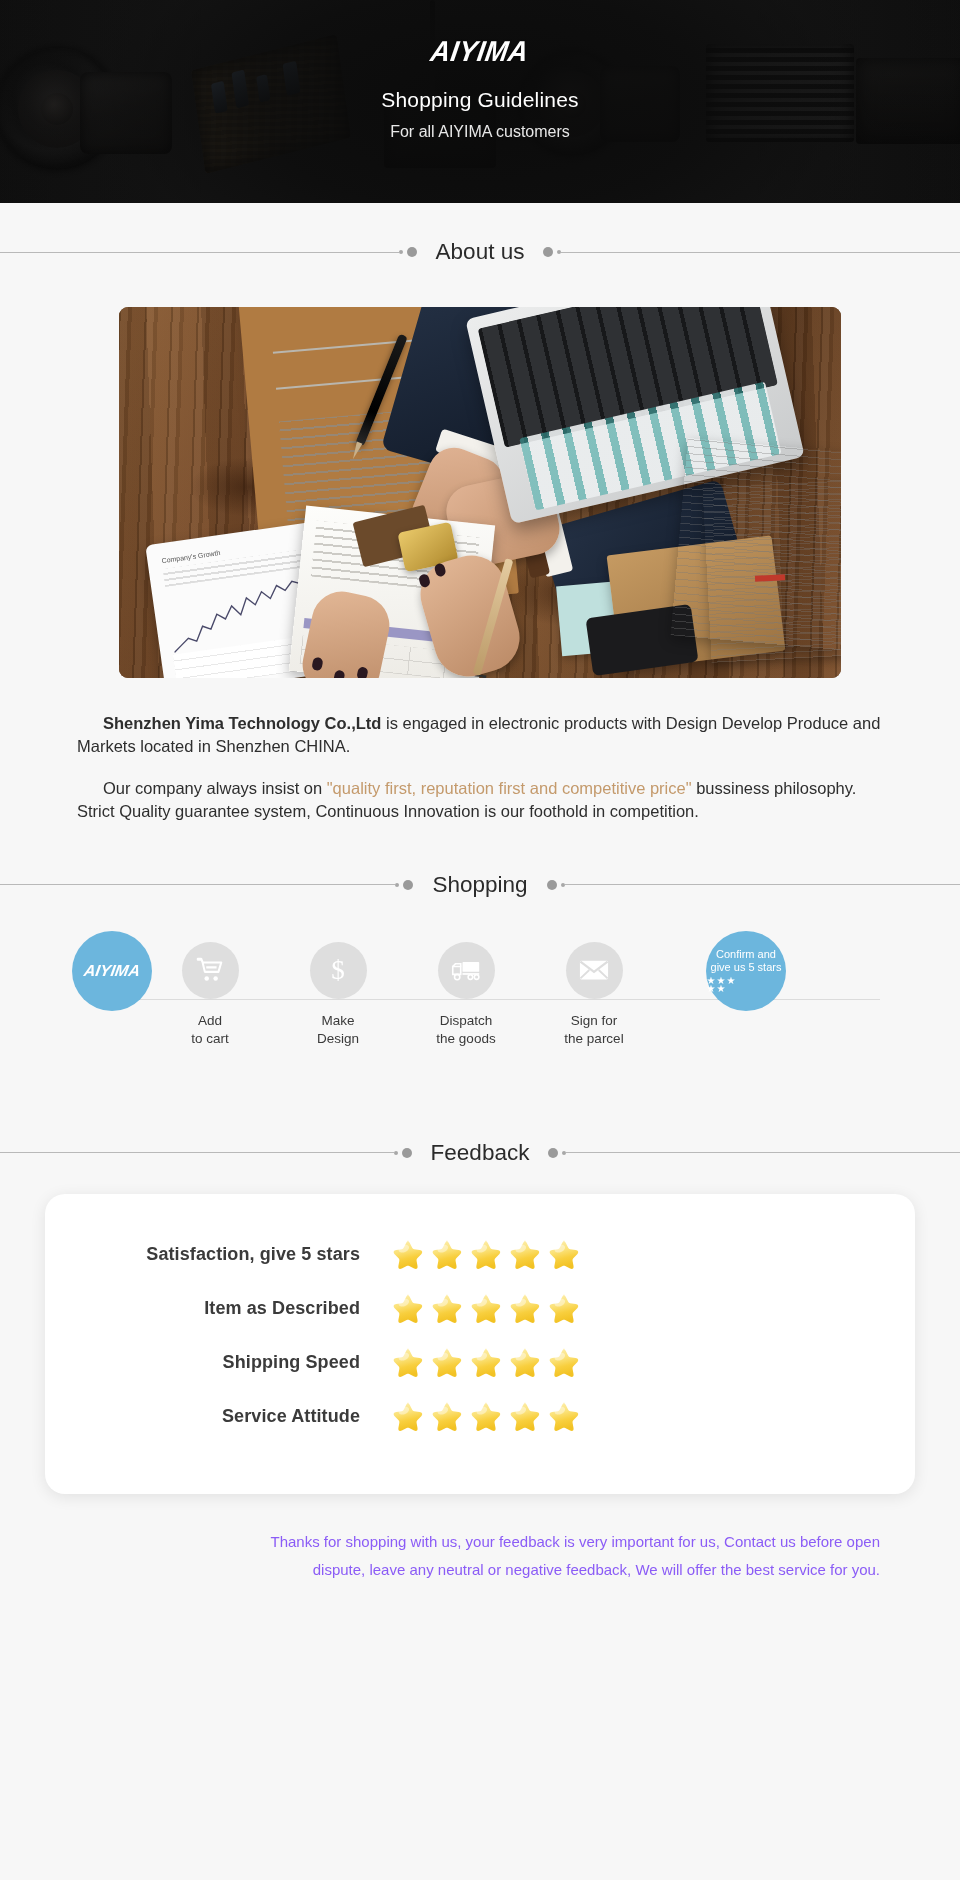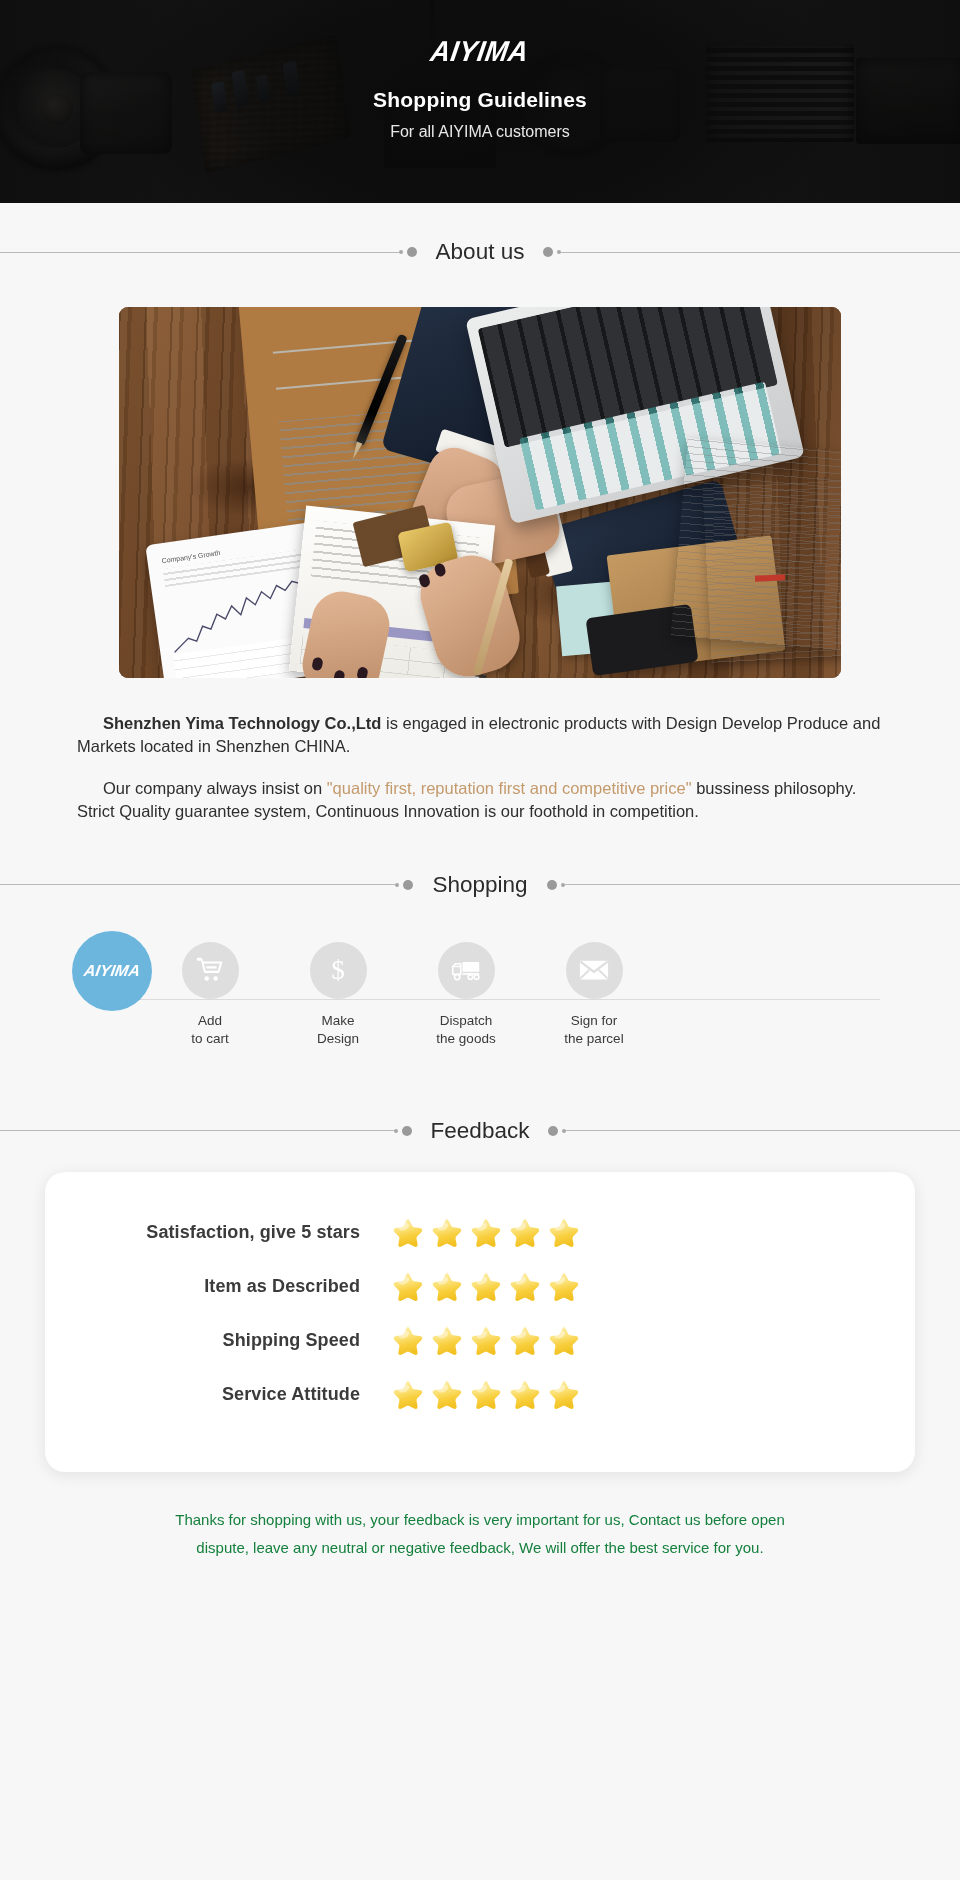--- a/index.html
+++ b/index.html
@@ -96,21 +96,21 @@
     font-weight:bold;
     font-style:italic;
     letter-spacing:.5px;
     color:#fff;
     transform:skewX(-9deg) scaleY(1.06);
     text-shadow:0 0 2px rgba(0,0,0,.5);
   }
   .hero-title {
     margin-top:21px;
     font-size:21px;
-    font-weight:bold;
+    font-weight:normal;
     color:#fff;
     letter-spacing:.2px;
     text-align:center;
   }
   .hero-sub {
     margin-top:11px;
     font-size:16px;
     color:#e8e8e8;
     font-weight:400;
   }
@@ -364,21 +364,21 @@
   .circ-stars { margin-top:3px; line-height:.85; letter-spacing:1px; }
   .circ-stars div { font-size:10px; color:#fff; }
   .step-label {
     margin-top:13px; font-size:13.5px; line-height:1.32;
     color:#3a3a3a; text-align:center;
   }
   .icon-svg { width:30px; height:30px; display:block; }
   .icon-dollar { color:#fff; font-size:27px; font-weight:300; line-height:1; font-family:"Liberation Serif", serif;}
 
   
-  .feedback-wrap { margin-top:24px; }
+  .feedback-wrap { margin-top:46px; }
   .fb-card {
     width:870px; height:300px;
     margin:28px auto 0;
     background:#fff;
     border-radius:20px;
     box-shadow:0 3px 16px rgba(0,0,0,.09);
     padding:34px 0 0 0;
     display:flex; flex-direction:column; justify-content:flex-start;
   }
   .fb-row {
@@ -388,21 +388,21 @@
   .fb-label {
     width:345px; text-align:right; padding-right:30px;
     font-size:18px; font-weight:bold; color:#3b3b3b;
     letter-spacing:.1px;
   }
   .fb-stars { display:flex; gap:5px; }
   .star { width:34px; height:34px; display:block; }
 
   .footer-note {
     width:800px; margin:34px auto 0;
-    text-align:center; font-size:15px; line-height:1.9; color:#15803d;
+    text-align:right; font-size:15px; line-height:1.9; color:#8b5cf6;
   }
 </style>
 </head>
 <body>
 
 <div class="hero">
   <div class="hero-bg">
 
     <div class="prod speaker-round" style="left:-4px;top:48px;width:122px;height:122px;">
       <div class="speaker-cone"></div>
@@ -596,20 +596,32 @@
           <path d="M1.5 2L16 13 30.5 2" fill="none" stroke="#dedede" stroke-width="2.4"></path>
           <path d="M1.5 20L11 11M30.5 20L21 11" fill="none" stroke="#dedede" stroke-width="2"></path>
         </svg>
       </div>
       <div class="step-label">
         <div>Sign for</div>
         <div>the parcel</div>
       </div>
     </div>
 
+    <div class="step last">
+      <div class="circle">
+        <div>
+          <div class="circ-last-txt">Confirm and</div>
+          <div class="circ-last-txt">give us 5 stars</div>
+          <div class="circ-stars">
+            <div>★★★</div>
+            <div>★★</div>
+          </div>
+        </div>
+      </div>
+    </div>
   </div>
 </div>
 
 <div class="feedback-wrap">
   <div class="section-head">
     <div class="sh-line"></div>
     <div class="sh-dot-sm"></div>
     <div class="sh-dot-lg"></div>
     <div class="sh-title">Feedback</div>
     <div class="sh-dot-lg"></div>

